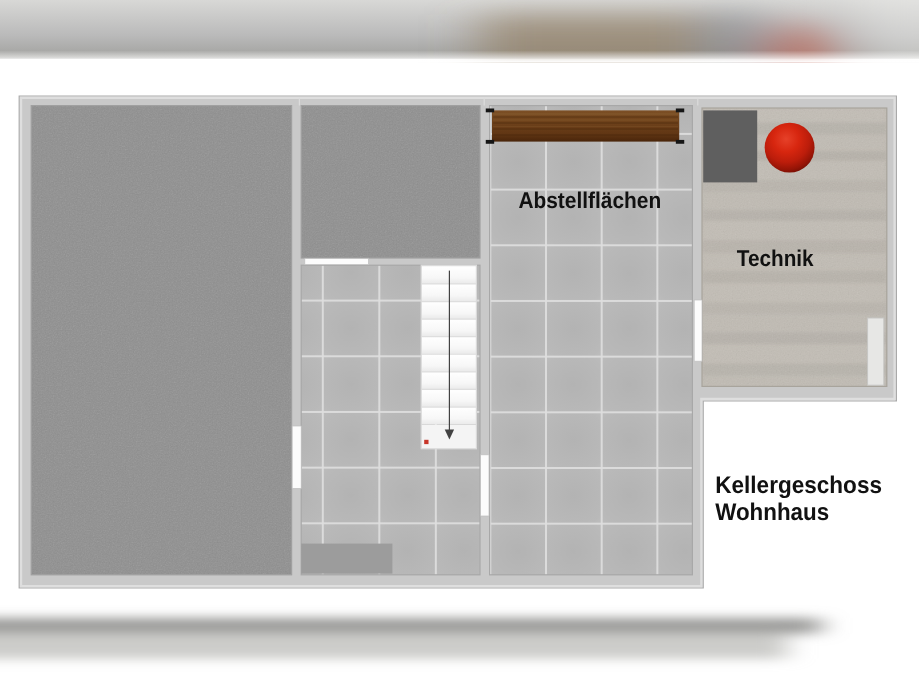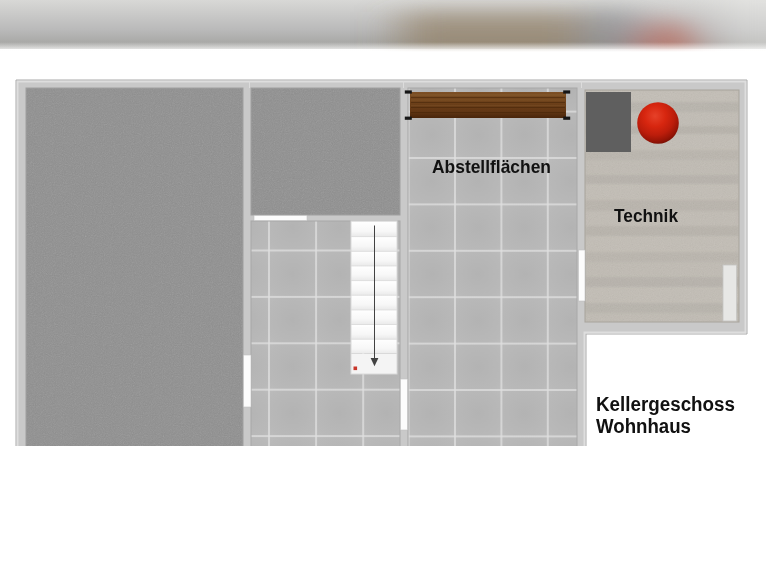--- a/index.html
+++ b/index.html
@@ -1,16 +1,16 @@
 <!DOCTYPE html>
 <html><head>
 <meta charset="utf-8">
 <style>
   html,body{margin:0;padding:0;background:#ffffff;}
-  #stage{position:relative;width:766px;height:446px;background:#ffffff;overflow:hidden;
+  #stage{position:relative;width:766px;height:574px;background:#ffffff;overflow:hidden;
          font-family:"Liberation Sans", sans-serif;text-decoration:underline;}
   svg{display:block;}
 </style>
 </head>
 <body>
 <div id="stage">
 <svg width="766" height="574" viewBox="0 0 766 574">
 <defs>
   <linearGradient id="bandTop" x1="0" y1="0" x2="0" y2="1">
     <stop offset="0" stop-color="#d8d8d6"></stop>

